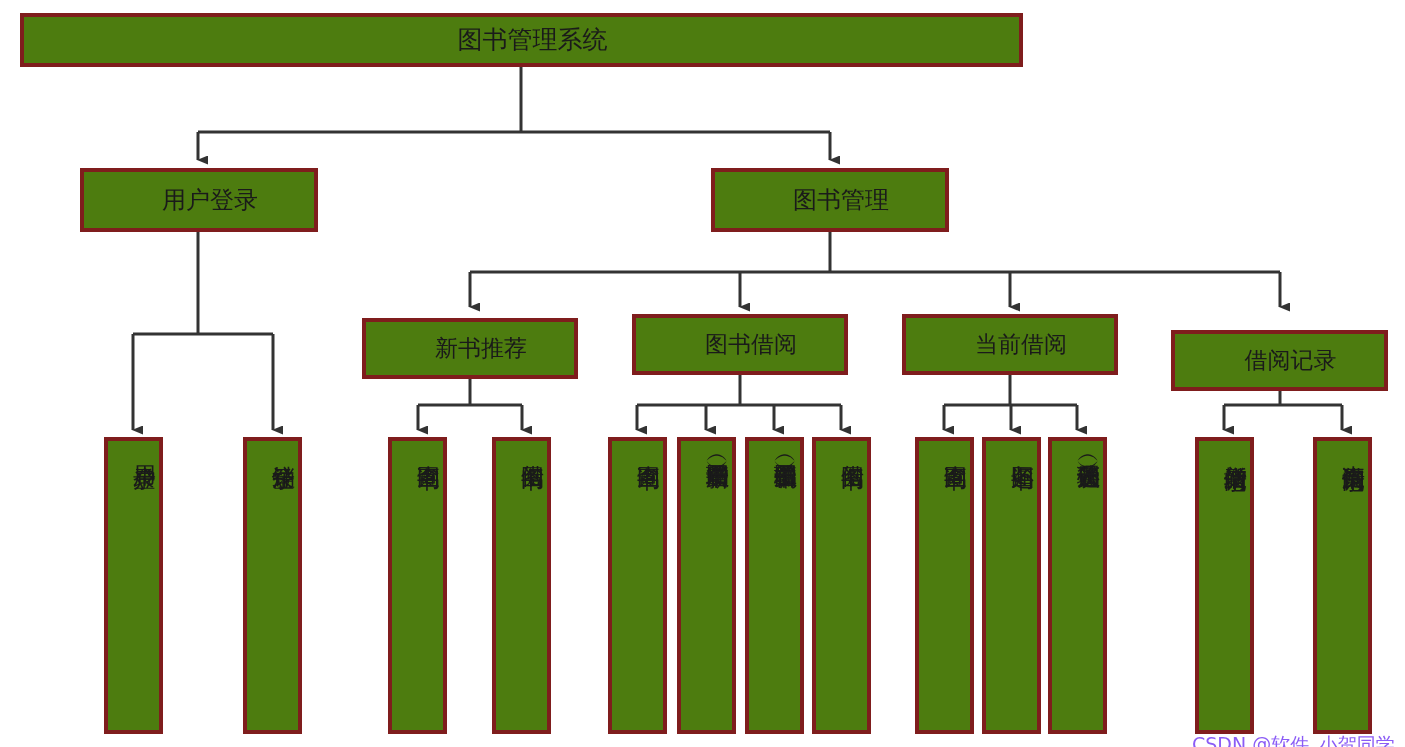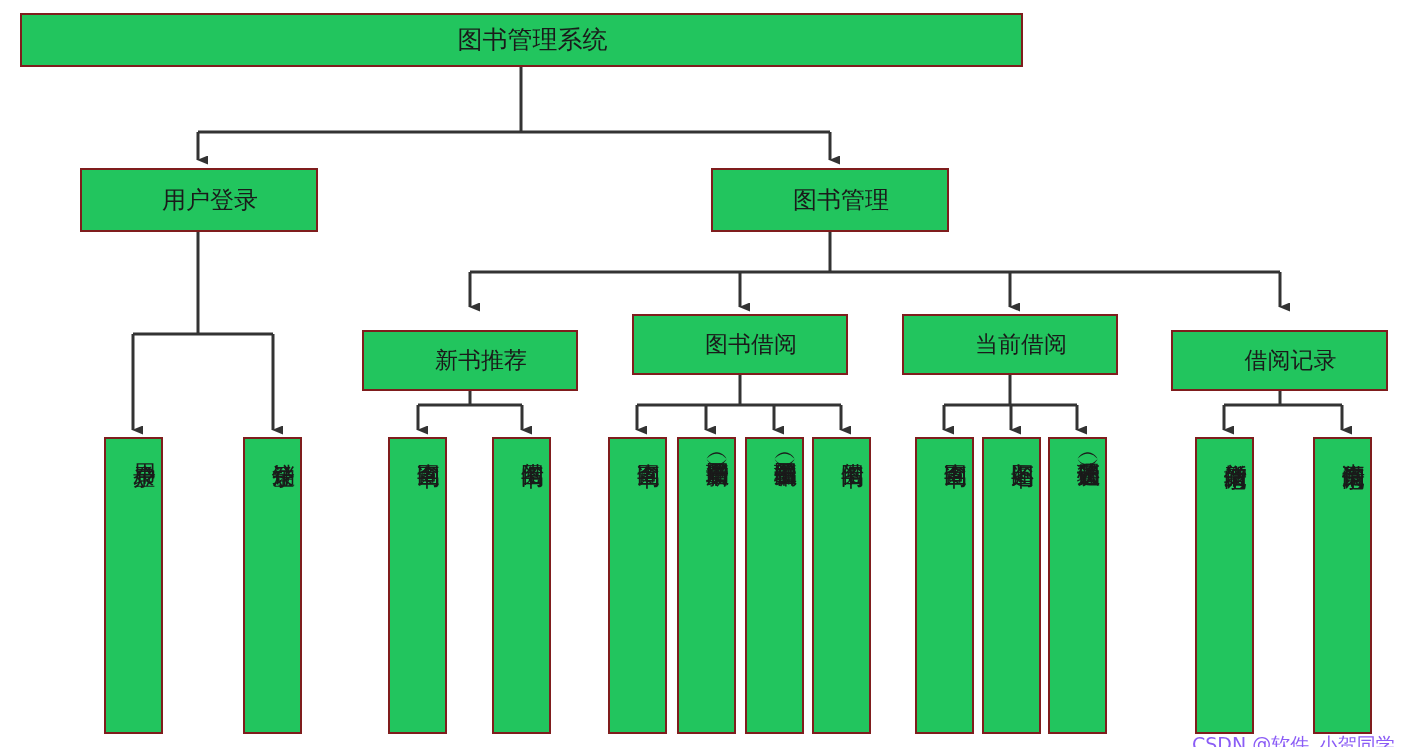--- a/index.html
+++ b/index.html
@@ -20,22 +20,22 @@
   #diagram-svg {
     position: absolute;
     left: 0;
     top: 0;
     width: 1405px;
     height: 747px;
   }
   .node-box {
     position: absolute;
     box-sizing: border-box;
-    border: 2px solid #7f1d1d;
-    background: #22c55e;
+    border: 4px solid #7f1d1d;
+    background: #4d7c0f;
     display: flex;
     align-items: center;
     justify-content: center;
     overflow: hidden;
     padding-left: 22px;
   }
   .node-label {
     color: #1a1a1a;
     line-height: 1.12;
     white-space: nowrap;
@@ -132,21 +132,21 @@
     <span class="node-label">图书管理系统</span>
   </div>
 
   <div class="node-box node-l2" style="left:80px; top:168px; width:238px; height:64px;">
     <span class="node-label">用户登录</span>
   </div>
   <div class="node-box node-l2" style="left:711px; top:168px; width:238px; height:64px;align-items:center;">
     <span class="node-label">图书管理</span>
   </div>
 
-  <div class="node-box node-l3" style="left:362px; top:330px; width:216px; height:61px;justify-content:center;">
+  <div class="node-box node-l3" style="left:362px; top:318px; width:216px; height:61px;justify-content:center;">
     <span class="node-label">新书推荐</span>
   </div>
   <div class="node-box node-l3" style="left:632px; top:314px; width:216px; height:61px;">
     <span class="node-label">图书借阅</span>
   </div>
   <div class="node-box node-l3" style="left:902px; top:314px; width:216px; height:61px;">
     <span class="node-label">当前借阅</span>
   </div>
   <div class="node-box node-l3" style="left:1171px; top:330px; width:217px; height:61px;">
     <span class="node-label">借阅记录</span>

